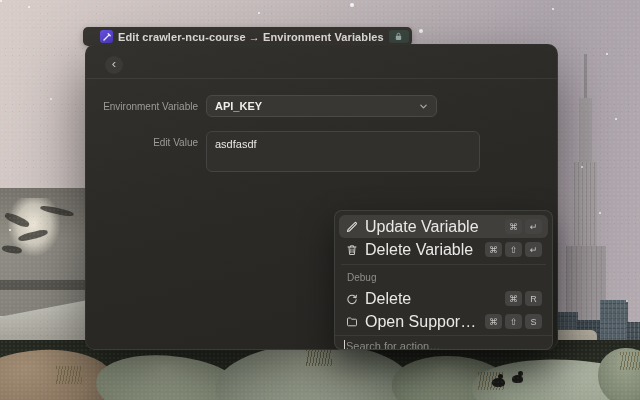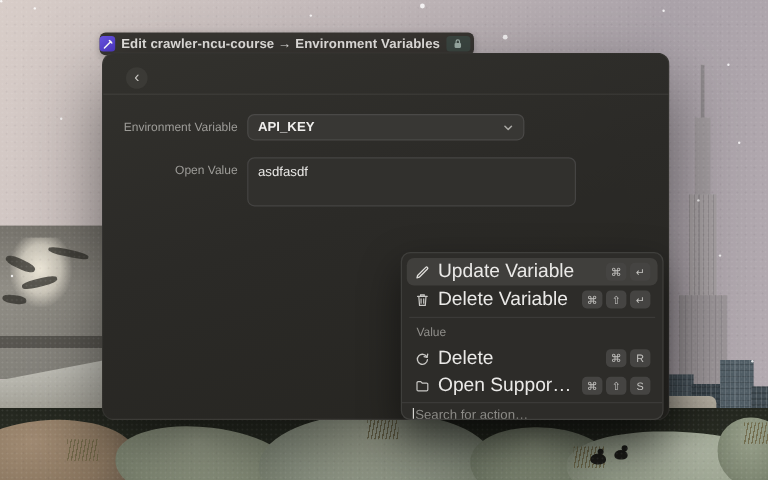--- a/index.html
+++ b/index.html
@@ -75,21 +75,21 @@
   .t1 { left:56px; top:366px; } .t2 { left:306px; top:348px; }
   .t3 { left:478px; top:372px; } .t4 { left:620px; top:352px; }
   .bird { position:absolute; background:#1d1d1a; border-radius:55% 55% 45% 45%; }
   .bird .head { position:absolute; top:-4px; left:6px; width:5px; height:5px;
     background:#1d1d1a; border-radius:50%; }
   .bd1 { left:492px; top:378px; width:13px; height:9px; }
   .bd2 { left:512px; top:375px; width:11px; height:8px; }
 
   
   .tag { position:absolute; left:83px; top:27px; height:19px; display:flex; align-items:center;
-    gap:5px; padding:0 3px 0 0; background:rgba(50,48,44,.96); border-radius:5px;
+    gap:5px; padding:0 3px 0 17px; background:rgba(50,48,44,.96); border-radius:5px;
     box-shadow:0 2px 6px rgba(0,0,0,.25); }
   .tag-ext { width:13px; height:13px; border-radius:3px;
     background:linear-gradient(145deg,#6a55e6,#4c38c2); display:flex; align-items:center;
     justify-content:center; flex:0 0 auto; }
   .tag-title { font-size:11px; font-weight:700; color:#e8e6e3; letter-spacing:.1px; white-space:nowrap; }
   .tag-badge { width:20px; height:13px; border-radius:3px; background:#3c4742;
     display:flex; align-items:center; justify-content:center; flex:0 0 auto; }
 
   
   .window { position:absolute; left:85px; top:44px; width:473px; height:306px;
@@ -208,21 +208,21 @@
     <div class="field-label lab1">Environment Variable</div>
     <div class="dropdown">
       <span class="dropdown-value">API_KEY</span>
       <span>
         <svg width="9" height="9" viewBox="0 0 10 10">
             <path d="M2 3.5 L5 6.5 L8 3.5" stroke="#a9a8a4" stroke-width="1.4" fill="none" stroke-linecap="round" stroke-linejoin="round"></path>
           </svg>
       </span>
     </div>
 
-    <div class="field-label lab2">Open Value</div>
+    <div class="field-label lab2">Edit Value</div>
     <textarea class="textarea-box" spellcheck="false" style="">asdfasdf</textarea>
   </div>
 
   <div class="panel">
 
     <div class="action-row selected">
       <span class="action-icon">
         <svg width="12" height="12" viewBox="0 0 12 12">
             <path d="M1.5 10.5 L2 8.6 L8.8 1.8 A0.9 0.9 0 0 1 10.2 3.2 L3.4 10 Z" stroke="#dddcd9" stroke-width="1.1" fill="none" stroke-linejoin="round"></path>
           </svg>
@@ -242,21 +242,21 @@
       </span>
       <span class="action-label">Delete Variable</span>
       <span class="keys">
         <span class="key">⌘</span>
         <span class="key">⇧</span>
         <span class="key">↵</span>
       </span>
     </div>
 
     <div class="panel-divider"></div>
-    <div class="section-title">Value</div>
+    <div class="section-title">Debug</div>
 
     <div class="action-row">
       <span class="action-icon">
         <svg width="12" height="12" viewBox="0 0 12 12">
             <path d="M9.8 4.6 A4.2 4.2 0 1 0 10.2 6.8" stroke="#c9c8c5" stroke-width="1.1" fill="none" stroke-linecap="round"></path>
             <path d="M10.4 2.2 L9.9 4.8 L7.4 4.2" stroke="#c9c8c5" stroke-width="1.1" fill="none" stroke-linecap="round" stroke-linejoin="round"></path>
           </svg>
       </span>
       <span class="action-label">Delete</span>
       <span class="keys">

